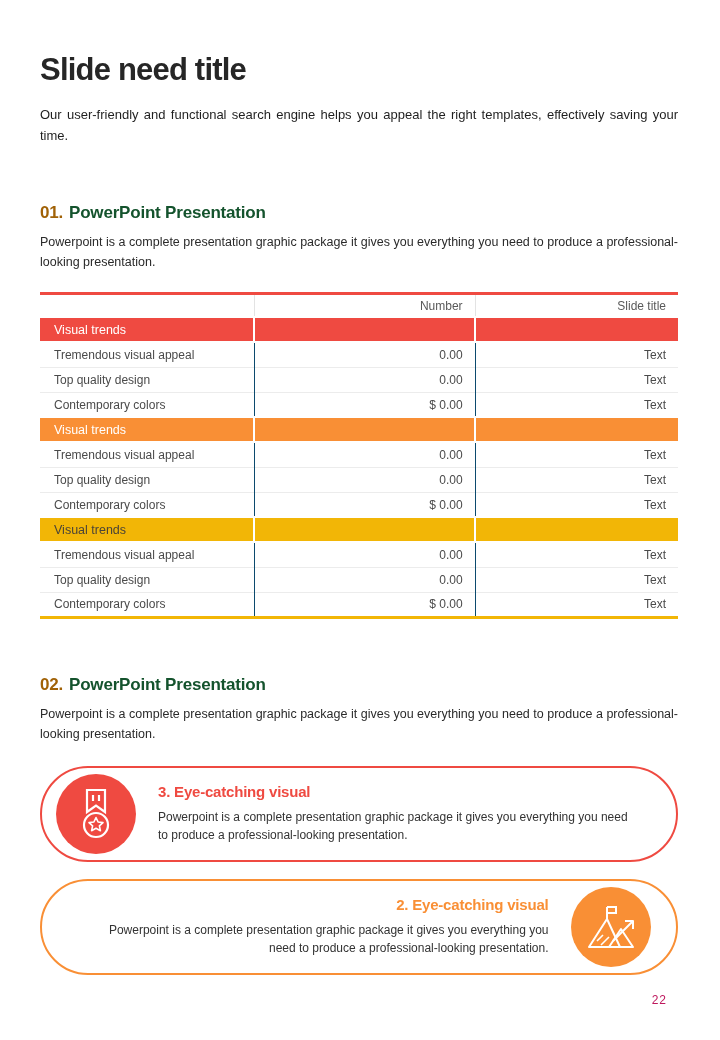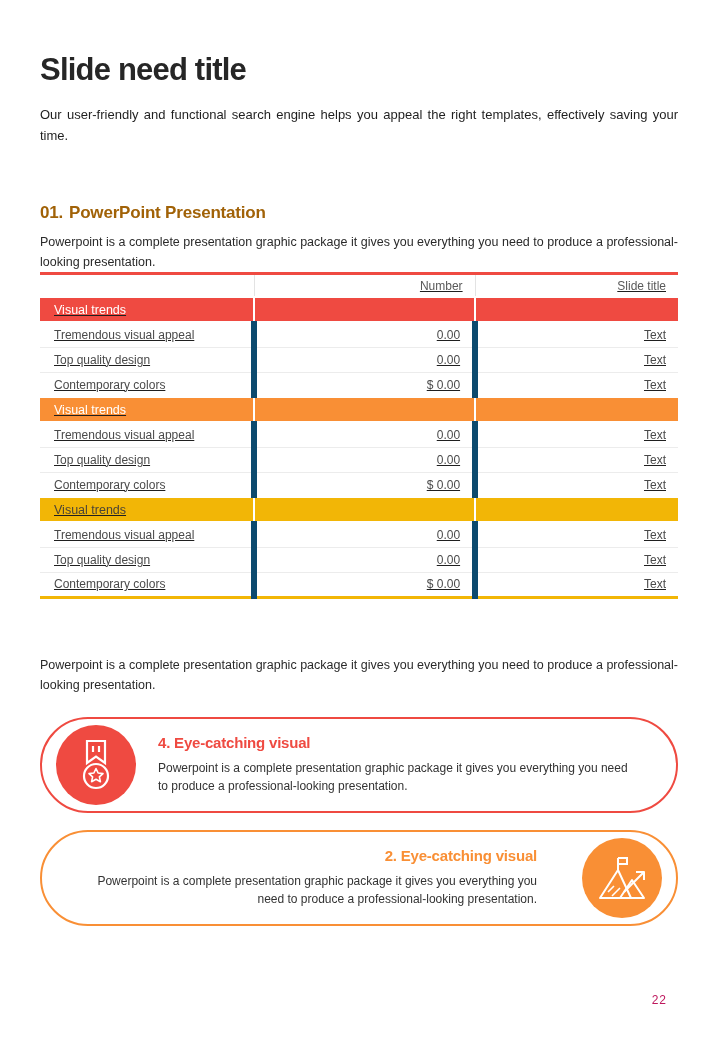--- a/index.html
+++ b/index.html
@@ -25,74 +25,74 @@
     margin-top: 16px;
     font-size: 13px;
     line-height: 1.65;
     text-align: justify;
     color: #1f1f1f;
   }
 
   
   .section-heading { font-size: 17px; font-weight: 700; letter-spacing: -0.2px; }
   .section-heading .num { color: #a16207; margin-right: 6px; }
-  .section-heading .ttl { color: #a16207; }
+  .section-heading .ttl { color: #14532d; }
   .sec1 { margin-top: 56px; }
   .sec2 { margin-top: 56px; }
   .section-body {
     margin-top: 9px;
     font-size: 12.5px;
     line-height: 1.6;
     text-align: justify;
     color: #2a2a2a;
   }
 
   
   table.data-table {
+    margin-top: 20px;
     width: 100%;
     border-collapse: collapse;
     font-size: 12px;
     border-top: 3px solid #ef4a41;
     border-bottom: 3px solid #f2b606;
     table-layout: fixed;
-    text-decoration: underline;
   }
   col.c1 { width: 33.6%; }
   col.c2 { width: 34.6%; }
   col.c3 { width: 31.8%; }
   .data-table th {
     height: 24px; font-weight: 400; color: #595959;
     text-align: right; padding-right: 12px; vertical-align: middle;
   }
   .data-table th.empty { padding: 0; }
   .data-table th + th { border-left: 1px solid #e3e3e3; }
   .data-table td { height: 25px; vertical-align: middle; }
   tr.banner td { border-top: 2px solid #ffffff; border-bottom: 2px solid #ffffff; }
   tr.banner td + td { border-left: 2px solid #ffffff; }
   tr.banner td.lbl { padding-left: 14px; font-size: 12.5px; }
   tr.banner.g-red td { background: #ef4a41; color: #ffffff; }
   tr.banner.g-orange td { background: #f98f35; color: #ffffff; }
   tr.banner.g-yellow td { background: #f2b606; color: #4a4438; }
   tr.data td { border-top: 1px solid #ececec; color: #4a4a4a; }
   tr.data td.lbl { padding-left: 14px; text-align: left; }
   tr.data td.val, tr.data td.txt { text-align: right; padding-right: 12px; }
-  tr.data td + td { border-left: 6px solid #0c4a6e; }
+  tr.data td + td { border-left: 1px solid #0c4a6e; }
 
   
   .cards { margin-top: 22px; }
   .card {
     height: 96px;
     border-radius: 48px;
     display: flex;
     align-items: center;
     background: #ffffff;
   }
   .card + .card { margin-top: 17px; }
   .card.red-card { border: 2px solid #ef4a41; }
-  .card.orange-card { border: 2px solid #f98f35; justify-content: space-between; }
+  .card.orange-card { border: 2px solid #f98f35; justify-content: center; }
   .badge-circle {
     width: 80px; height: 80px; border-radius: 50%;
     flex: 0 0 80px;
     display: flex; align-items: center; justify-content: center;
   }
   .red-card .badge-circle { background: #ef4a41; margin-left: 14px; }
   .orange-card .badge-circle { background: #f98f35; margin-right: 14px; }
   .card-text { padding: 0 30px 0 22px; }
   .orange-card .card-text { text-align: right; padding: 0 22px 0 40px; }
   .card-title { font-size: 15px; font-weight: 700; letter-spacing: -0.2px; }
@@ -199,36 +199,39 @@
       <tr class="data">
         <td class="lbl">Contemporary colors</td>
         <td class="val">$ 0.00</td>
         <td class="txt">Text</td>
       </tr>
     </tbody>
       </table>
   </div>
 
   <div class="sec2">
+    <div class="section-heading">
+      <span class="num">02.</span><span class="ttl">PowerPoint Presentation</span>
+    </div>
     <p class="section-body">Powerpoint is a complete presentation graphic package it gives you everything you need to produce a professional-looking presentation.</p>
 
     <div class="cards">
 
       <div class="card red-card">
         <div class="badge-circle">
           <svg width="48" height="56" viewBox="0 0 48 56" fill="none">
             <path d="M15 4 H33 V26 L24 19.5 L15 26 Z" stroke="#ffffff" stroke-width="2.2" fill="none"></path>
             <line x1="21" y1="9" x2="21" y2="15" stroke="#ffffff" stroke-width="2.2"></line>
             <line x1="27" y1="9" x2="27" y2="15" stroke="#ffffff" stroke-width="2.2"></line>
             <circle cx="24" cy="39" r="12" stroke="#ffffff" stroke-width="2.2" fill="none"></circle>
             <path d="M24 31.5 L26.1 36 L31 36.6 L27.4 39.9 L28.4 44.7 L24 42.2 L19.6 44.7 L20.6 39.9 L17 36.6 L21.9 36 Z" stroke="#ffffff" stroke-width="1.6" fill="none" stroke-linejoin="round"></path>
           </svg>
         </div>
         <div class="card-text">
-          <div class="card-title">4. Eye-catching visual</div>
+          <div class="card-title">3. Eye-catching visual</div>
           <div class="card-body">Powerpoint is a complete presentation graphic package it gives you everything you need to produce a professional-looking presentation.</div>
         </div>
       </div>
 
       <div class="card orange-card">
         <div class="card-text">
           <div class="card-title">2. Eye-catching visual</div>
           <div class="card-body">Powerpoint is a complete presentation graphic package it gives you everything you need to produce a professional-looking presentation.</div>
         </div>
         <div class="badge-circle">

